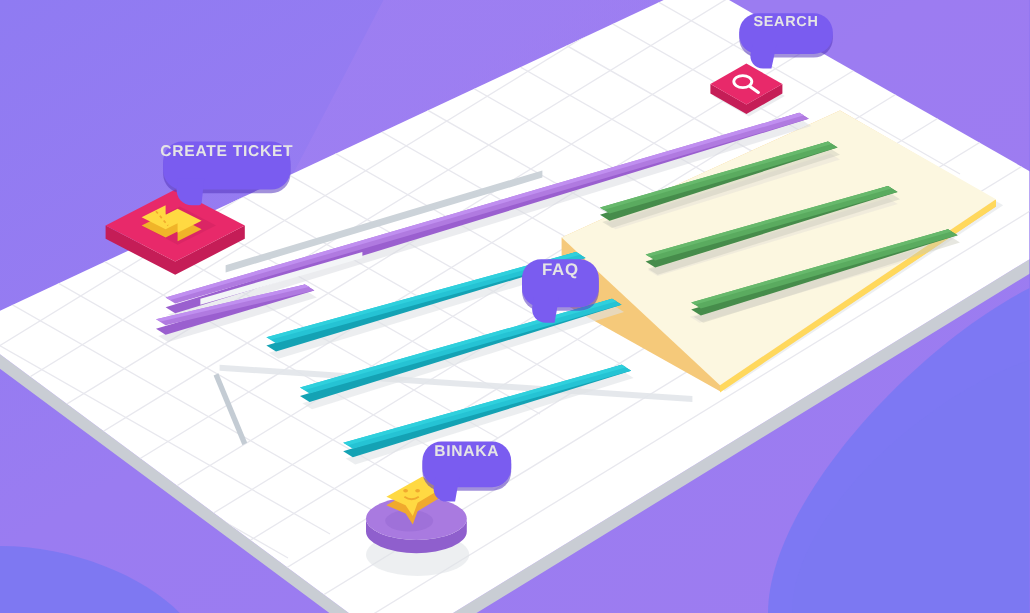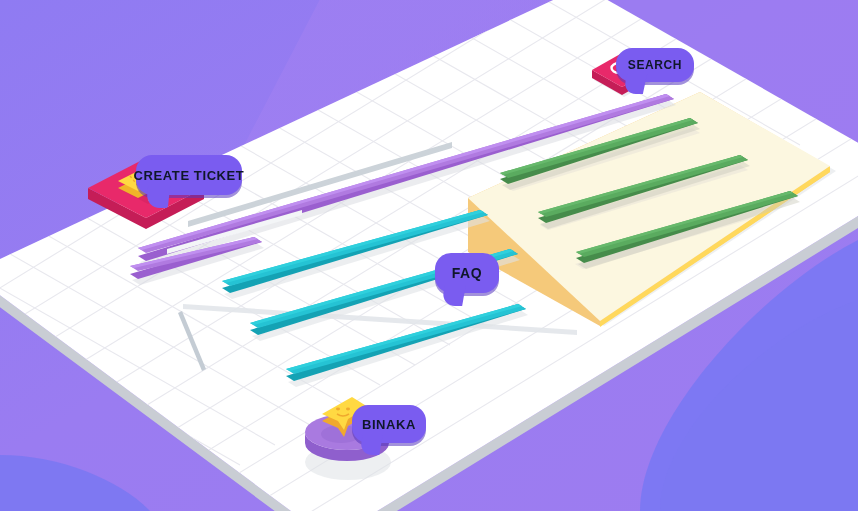--- a/index.html
+++ b/index.html
@@ -10,30 +10,28 @@
     position:relative;
   }
   #stage { position:absolute; inset:0; overflow:hidden; }
   #bgsvg, #scenesvg { position:absolute; left:0; top:0; width:858px; height:511px; }
 
   
   .callout {
     position:absolute;
     background:#7a5cf0;
     border-radius:16px;
-    color:#0f172a;
+    color:#e5e5e5;
     font-weight:bold;
     letter-spacing:0.6px;
     display:flex;
-    align-items:center;
     justify-content:center;
     white-space:nowrap;
     box-shadow:0 3px 0 rgba(86,55,190,0.55);
     z-index:40;
-    margin-top:37px;
   }
   
   .callout .tail-shape {
     position:absolute;
     width:20px; height:20px;
     background:#7a5cf0;
     border-bottom-left-radius:12px;
   }
 
   #callout-create-ticket {

